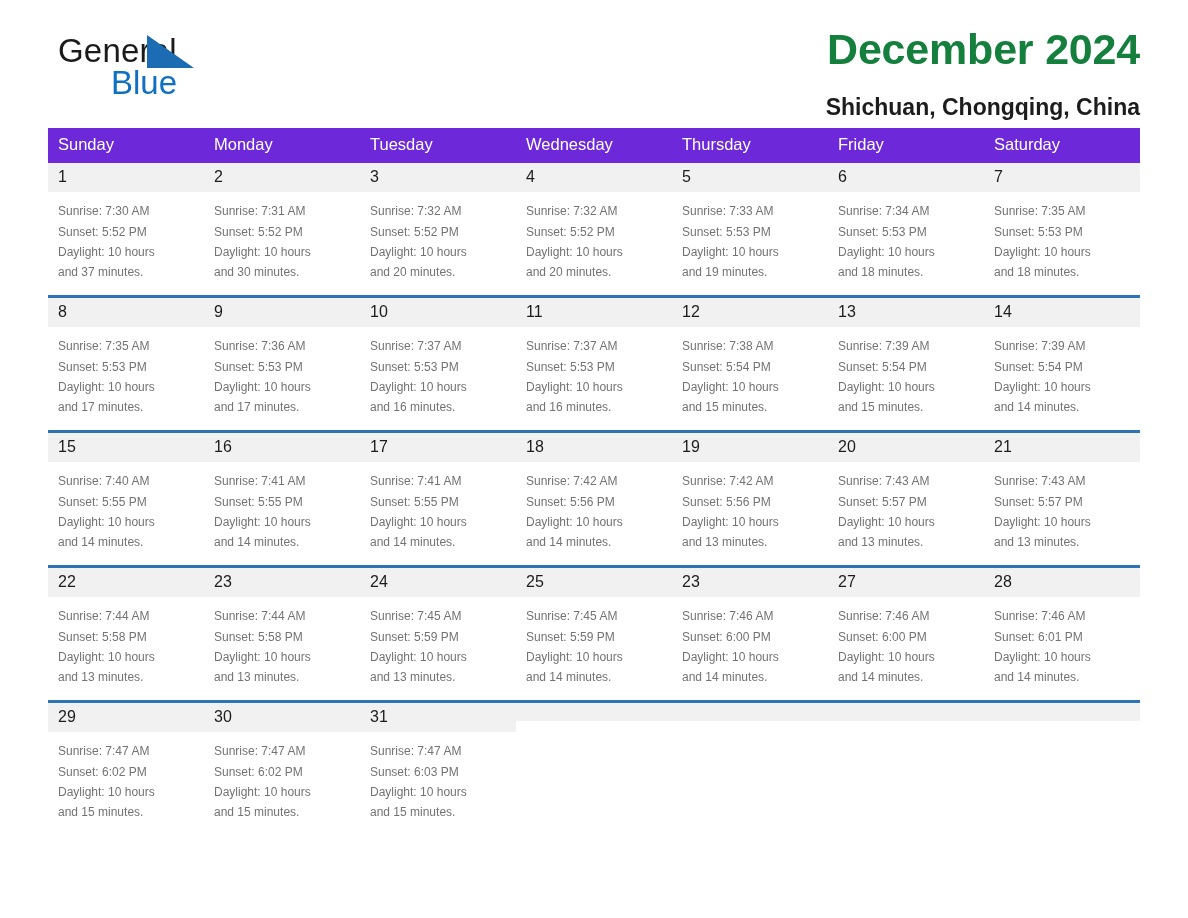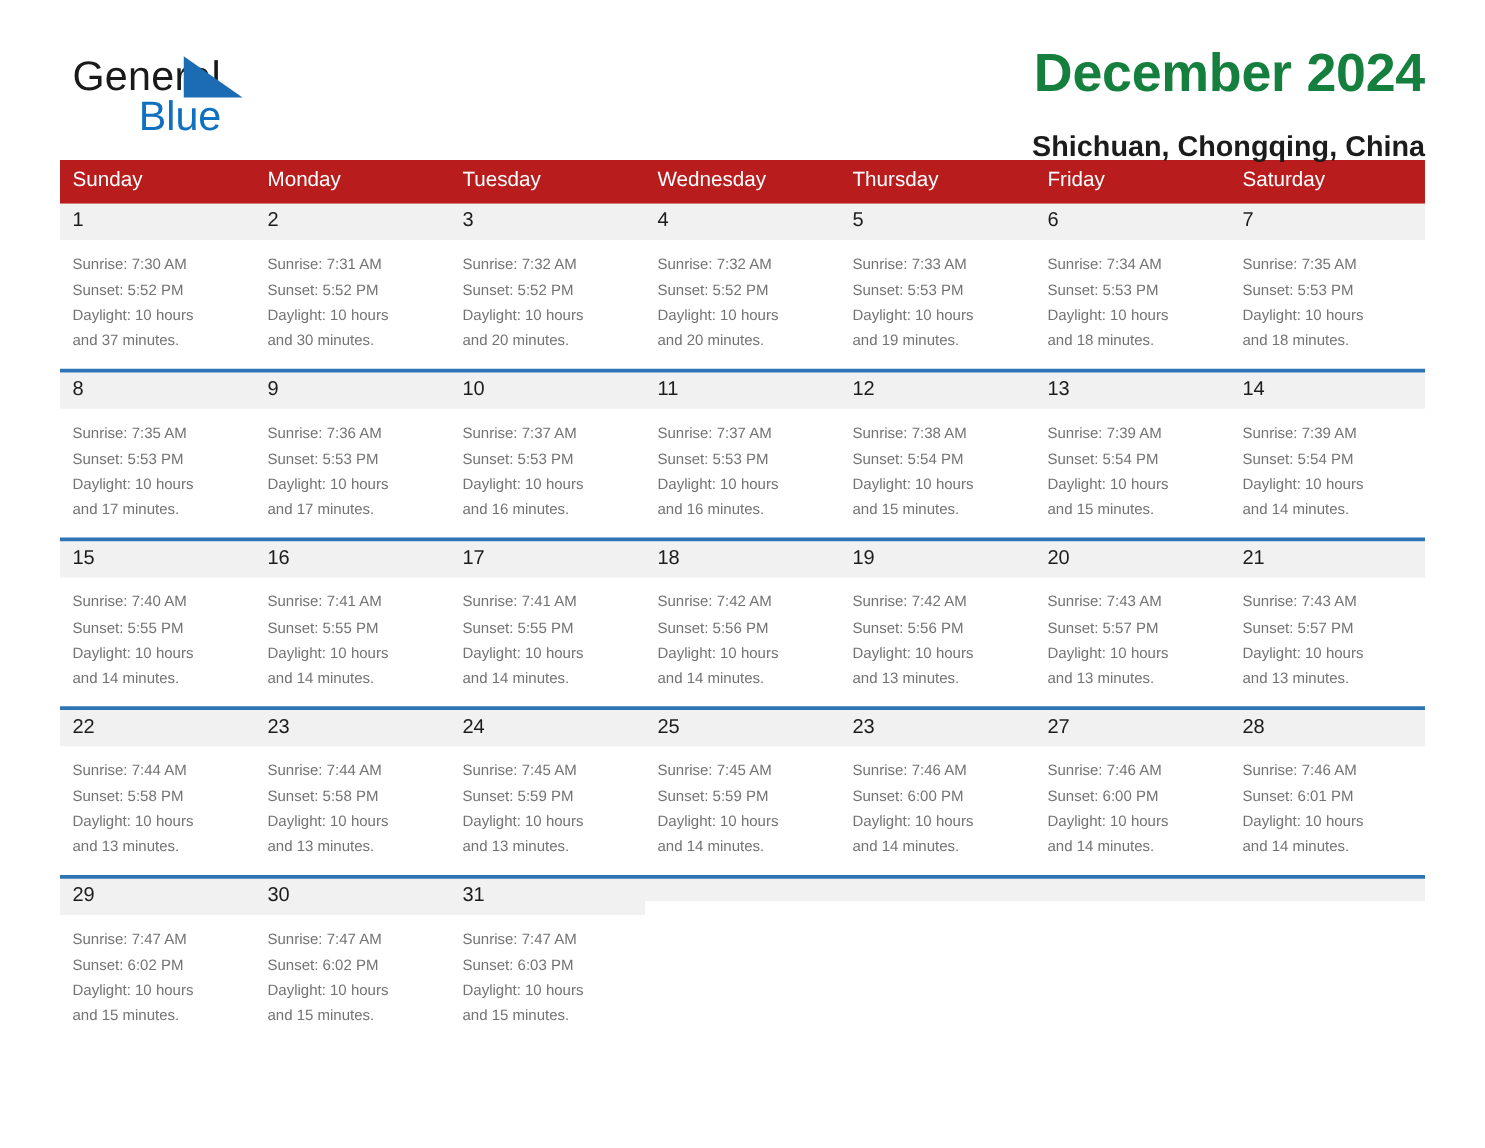--- a/index.html
+++ b/index.html
@@ -19,21 +19,21 @@
     height: 918px;
     box-sizing: border-box;
     padding: 0 48px;
   }
 
   
   .header {
     display: flex;
     align-items: flex-start;
     justify-content: flex-start;
-    padding-top: 36px;
+    padding-top: 26px;
     height: 106px;
     box-sizing: border-box;
   }
   .brand {
     position: relative;
     width: 160px;
     height: 72px;
     flex: 0 0 auto;
   }
   .brand-general {
@@ -89,21 +89,21 @@
   
   .calendar {
     margin-top: 22px;
     width: 1092px;
     border-collapse: collapse;
     table-layout: fixed;
   }
   .calendar col { width: 156px; }
 
   .calendar thead th {
-    background: #b91c1c;
+    background: #6d28d9;
     color: #ffffff;
     text-align: left;
     font-size: 16.5px;
     font-weight: 400;
     padding: 7px 0 8px 10px;
     line-height: 1.2;
     height: 20px;
   }
 
   .week-row > td {

